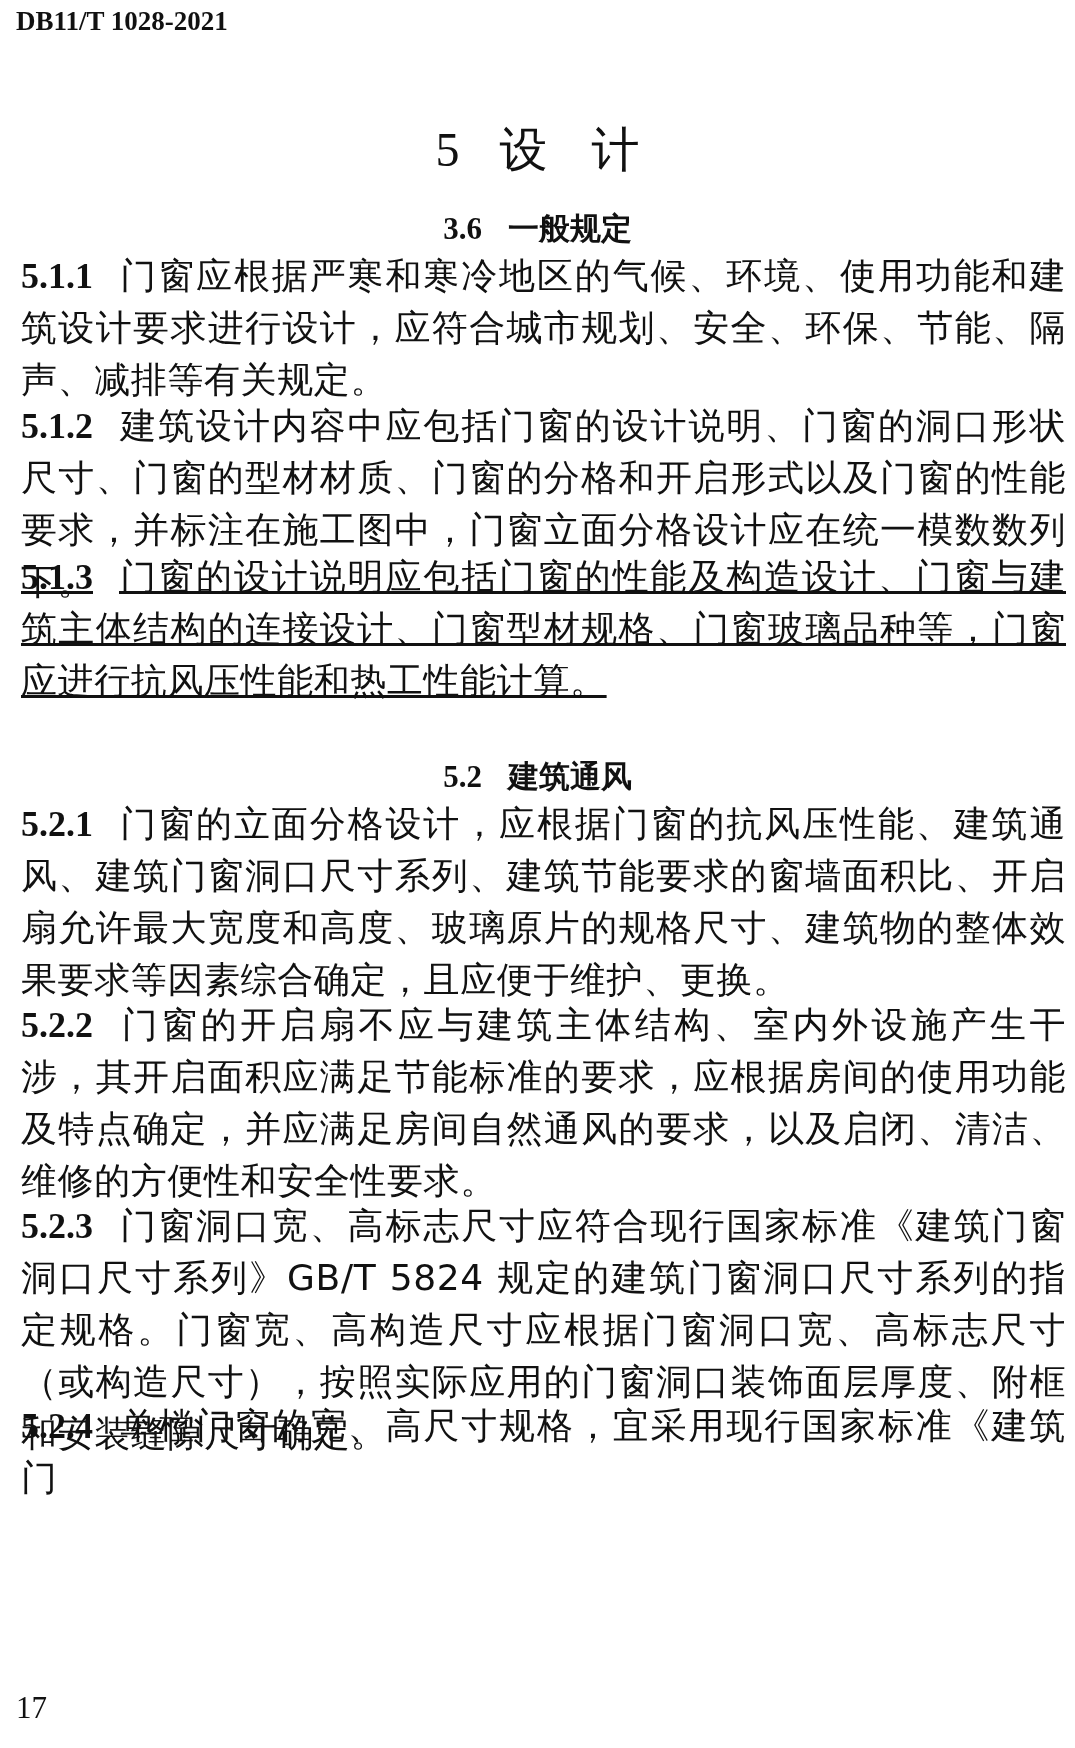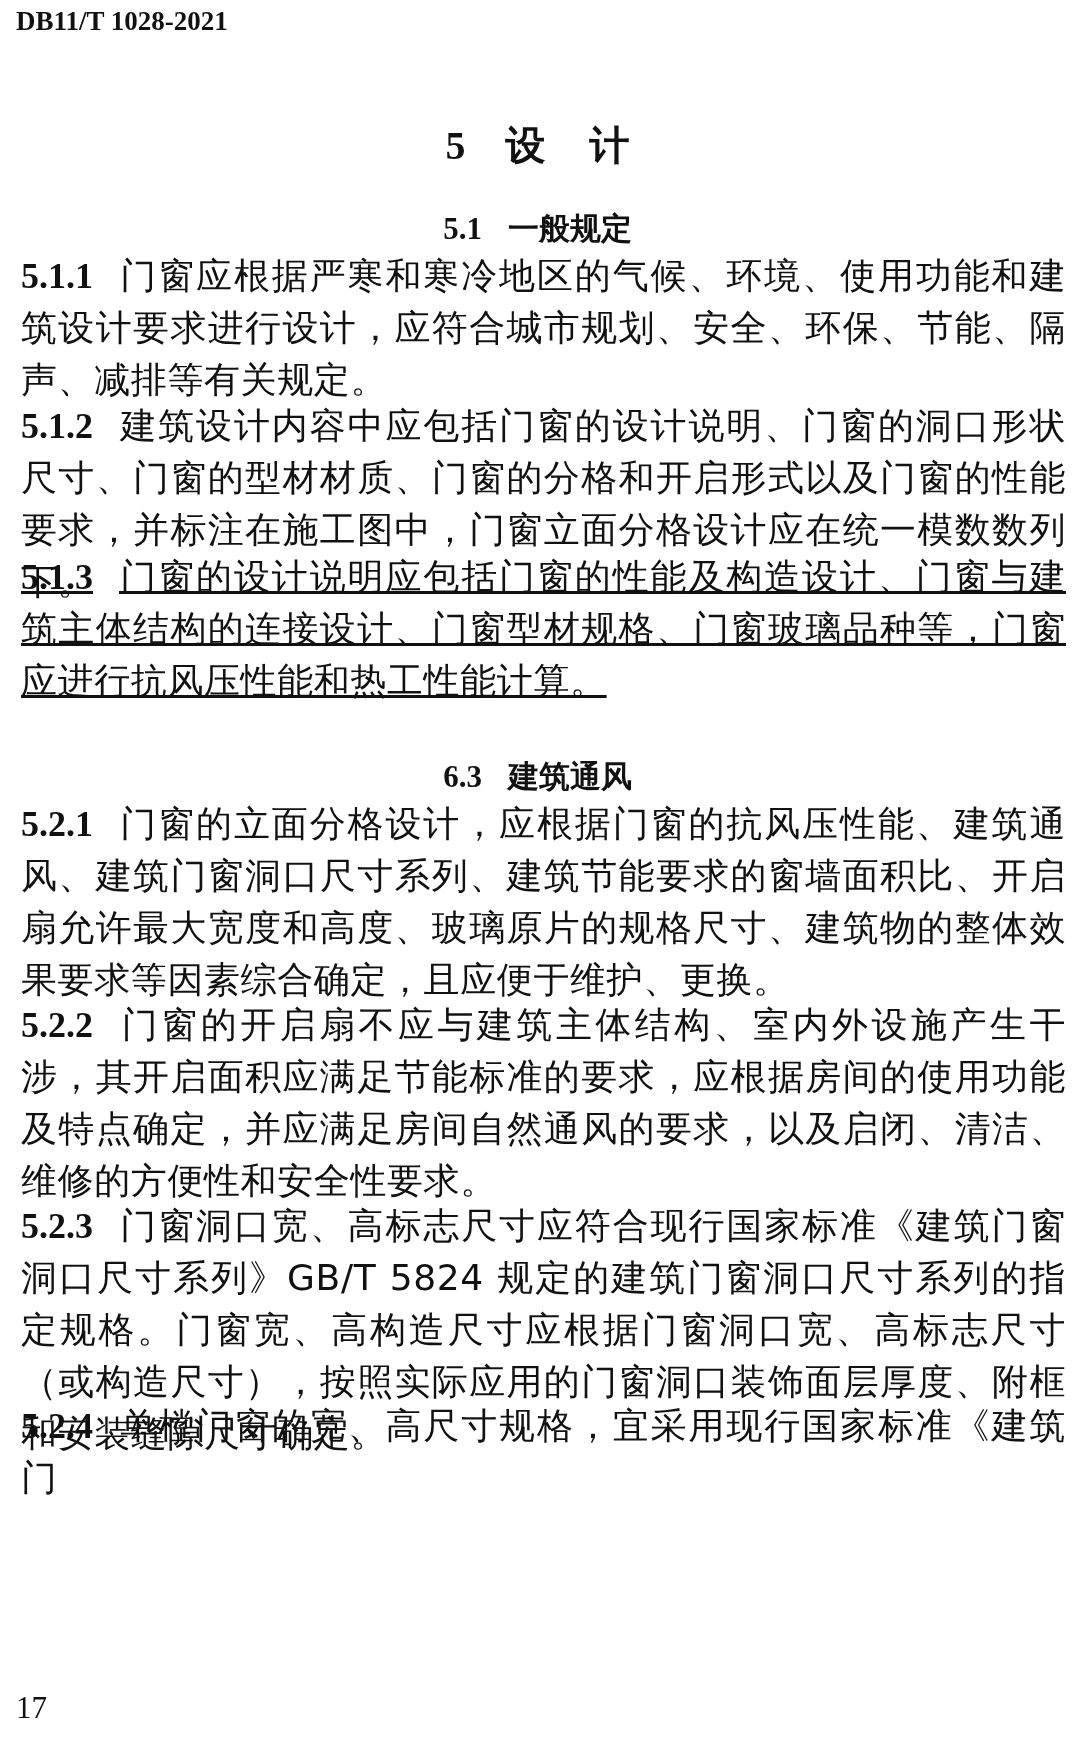--- a/index.html
+++ b/index.html
@@ -8,21 +8,21 @@
     color: #111111;
     font-family: "DejaVu Serif", "Liberation Serif", serif;
   }
   .std-code {
     position: absolute; left: 16px; top: 6px;
     font-family: "Liberation Serif", serif; font-weight: bold;
     font-size: 27px; letter-spacing: 0px;
   }
   .chapter-title {
     position: absolute; left: 0; width: 1075px; top: 118px;
-    text-align: center; font-weight: bold; font-size: 40px;
+    text-align: center; font-weight: normal; font-size: 48px;
     font-family: "DejaVu Sans", sans-serif;
   }
   .chapter-title .num { font-family: "Liberation Serif", serif; margin-right: 40px; }
   .chapter-title .w1 { margin-right: 44px; }
   .section-title {
     position: absolute; left: 0; width: 1075px;
     text-align: center; font-weight: bold; font-size: 31px;
     font-family: "DejaVu Sans", sans-serif;
   }
   .section-title .num { font-family: "Liberation Serif", serif; margin-right: 26px; }
@@ -47,37 +47,37 @@
 
 <div>
 
   <div class="std-code">DB11/T 1028-2021</div>
 
   <div class="chapter-title">
     <span class="num">5</span><span class="w1">设</span><span>计</span>
   </div>
 
   <div class="section-title" style="top:208px;">
-    <span class="num">5.1</span><span>一般规定</span>
+    <span class="num">3.6</span><span>一般规定</span>
   </div>
 
   <div class="clause" style="top:250px;">
     <span class="cno">5.1.1</span><span>门窗应根据严寒和寒冷地区的气候、环境、使用功能和建筑设计要求进行设计，应符合城市规划、安全、环保、节能、隔声、减排等有关规定。</span>
   </div>
 
   <div class="clause" style="top:400px;">
     <span class="cno">5.1.2</span><span>建筑设计内容中应包括门窗的设计说明、门窗的洞口形状尺寸、门窗的型材材质、门窗的分格和开启形式以及门窗的性能要求，并标注在施工图中，门窗立面分格设计应在统一模数数列下。</span>
   </div>
 
   <div class="clause" style="top:551px;text-decoration:underline;">
     <span class="cno">5.1.3</span><span>门窗的设计说明应包括门窗的性能及构造设计、门窗与建筑主体结构的连接设计、门窗型材规格、门窗玻璃品种等，门窗应进行抗风压性能和热工性能计算。</span>
   </div>
 
   <div class="section-title" style="top:756px;">
-    <span class="num">6.3</span><span>建筑通风</span>
+    <span class="num">5.2</span><span>建筑通风</span>
   </div>
 
   <div class="clause" style="top:798px;">
     <span class="cno">5.2.1</span><span>门窗的立面分格设计，应根据门窗的抗风压性能、建筑通风、建筑门窗洞口尺寸系列、建筑节能要求的窗墙面积比、开启扇允许最大宽度和高度、玻璃原片的规格尺寸、建筑物的整体效果要求等因素综合确定，且应便于维护、更换。</span>
   </div>
 
   <div class="clause" style="top:999px;">
     <span class="cno">5.2.2</span><span>门窗的开启扇不应与建筑主体结构、室内外设施产生干涉，其开启面积应满足节能标准的要求，应根据房间的使用功能及特点确定，并应满足房间自然通风的要求，以及启闭、清洁、维修的方便性和安全性要求。</span>
   </div>
 

